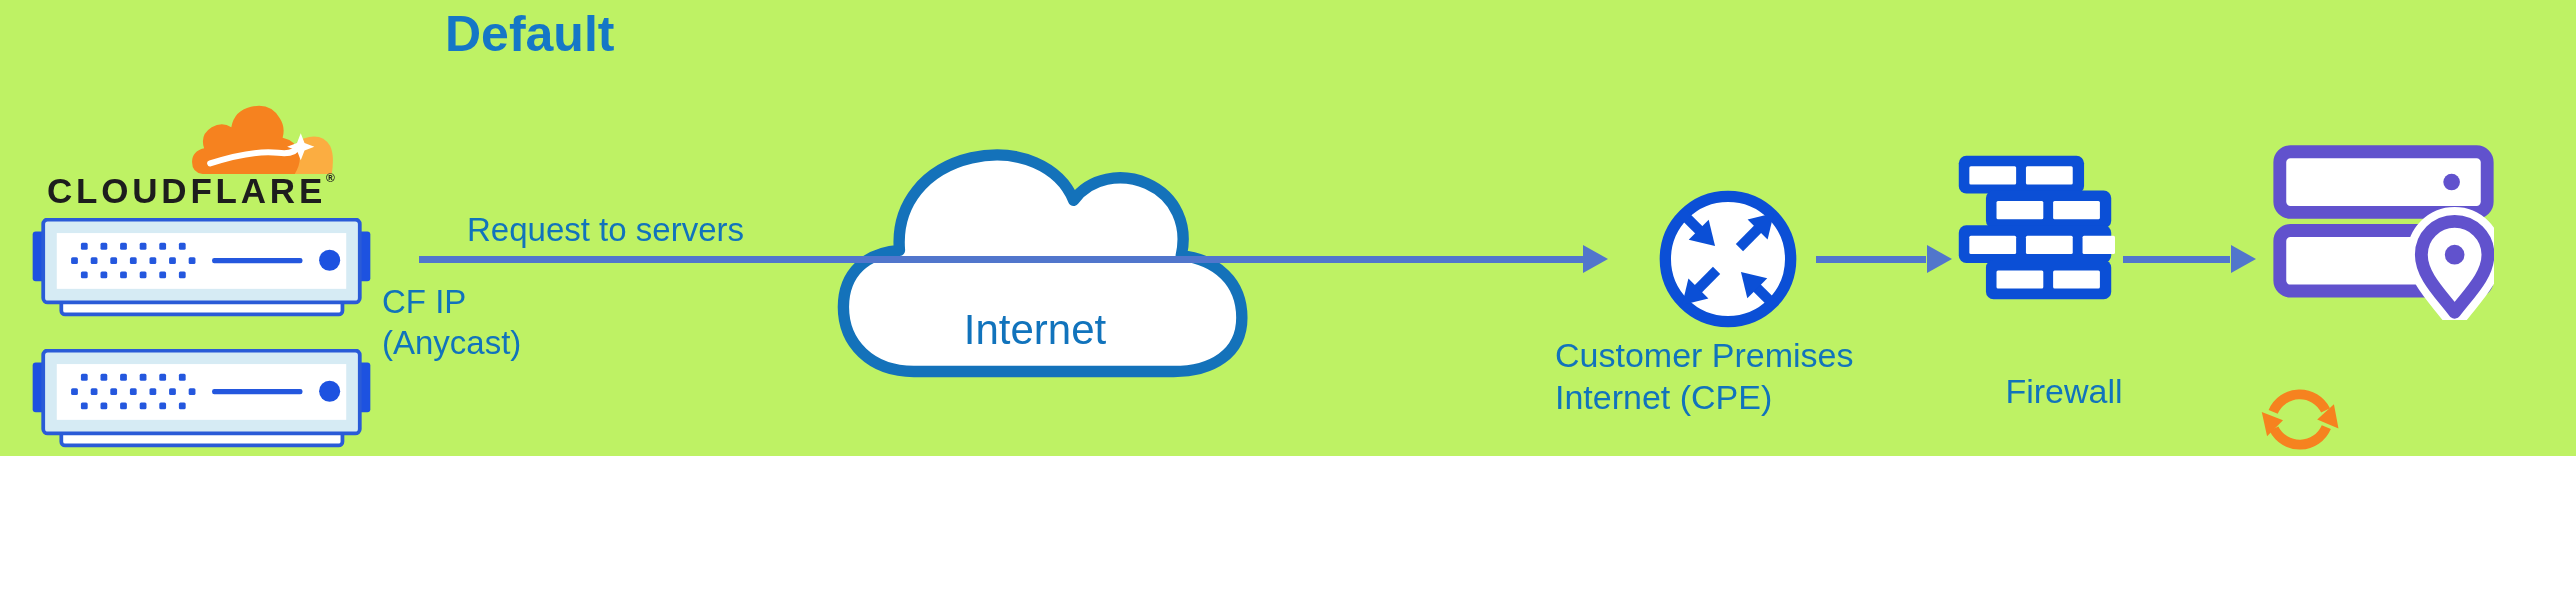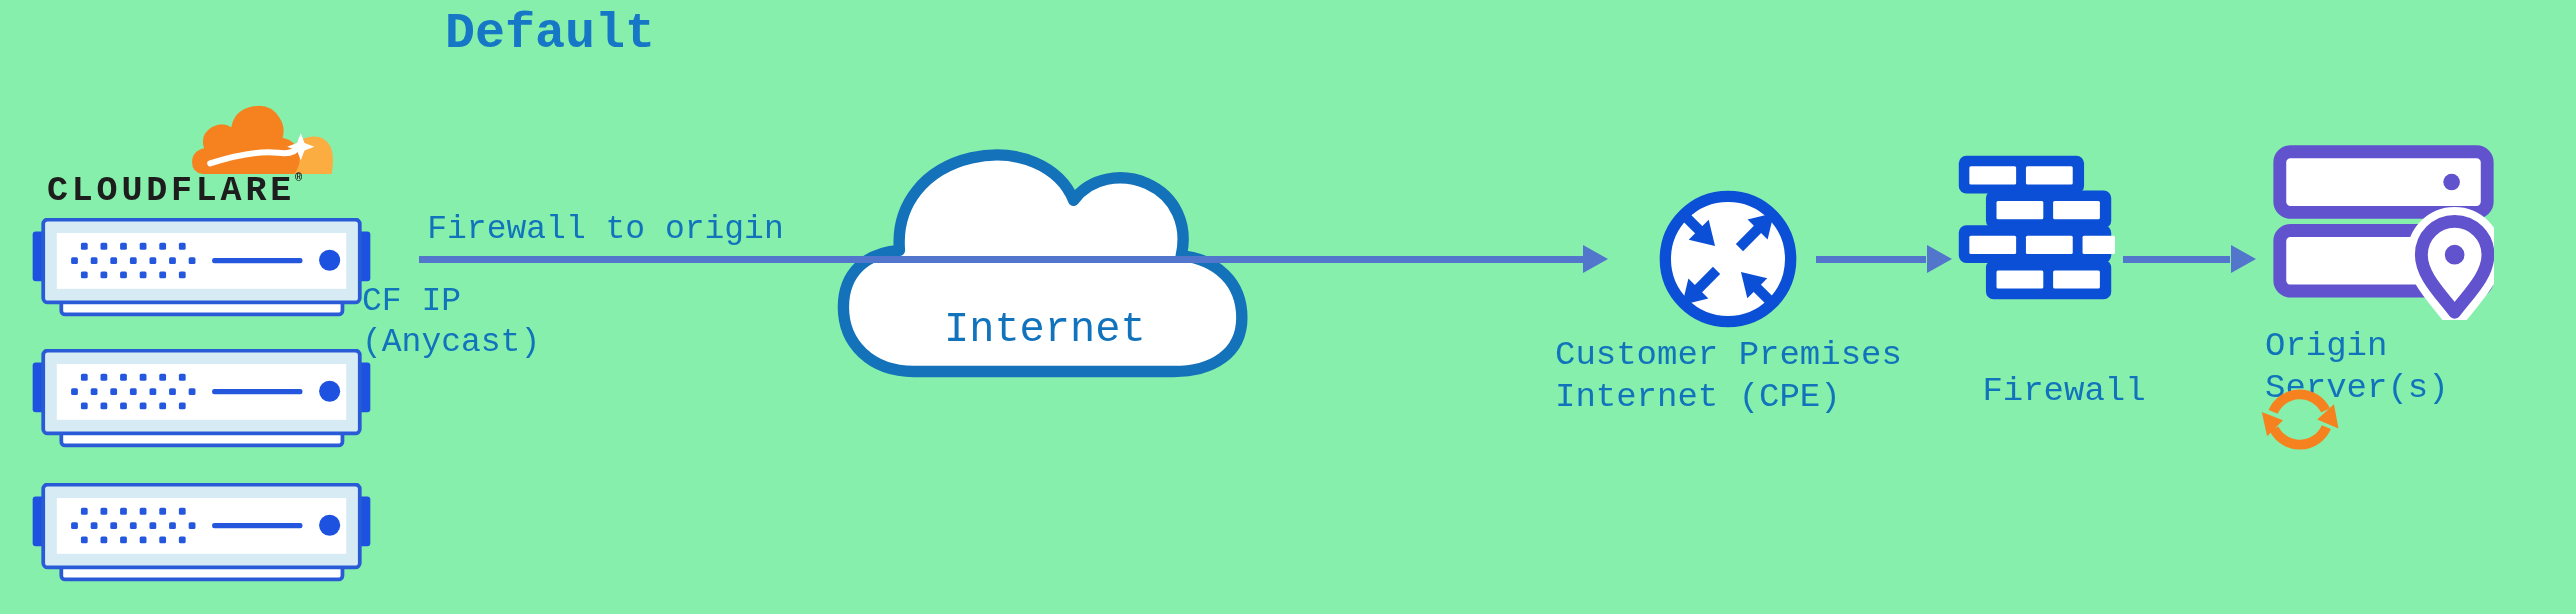--- a/index.html
+++ b/index.html
@@ -1,18 +1,18 @@
 <!DOCTYPE html>
 <html style="font-size:12px"><head>
 <meta charset="utf-8">
 <style>
   html,body{margin:0;padding:0;background:#ffffff;}
   #canvas{
-    position:relative;width:2576px;height:614px;background:#86efac;overflow:hidden;
-    font-family:Liberation Mono, monospace;
+    position:relative;width:2576px;height:456px;background:#bef264;overflow:hidden;
+    font-family:Liberation Sans, sans-serif;
   }
   .abs{position:absolute;}
   .lbl{color:#1173bc;font-size:34px;line-height:1.24;font-weight:400;}
   .title{color:#1577c6;font-size:50px;font-weight:600;}
   .wordmark{color:#1d1d1d;font-size:35px;font-weight:800;letter-spacing:3.8px;white-space:nowrap;}
   .wordmark sup{font-size:12px;font-weight:700;vertical-align:top;letter-spacing:0;}
   .center{text-align:center;}
   .shaft{position:absolute;height:6.8px;background:#5176cc;}
   .head{position:absolute;width:0;height:0;border-top:14.4px solid transparent;border-bottom:14.4px solid transparent;border-left:25px solid #5176cc;}
 </style>
@@ -127,22 +127,22 @@
 
   <svg class="abs" style="left:829px;top:104px;" width="428" height="282" viewBox="0 0 565 372">
     <path d="M112,353 L455,353 C505,353 545,330 545,282 C545,235 512,205 465,200 C474,160 458,122 420,105 C386,90 344,97 323,127 C305,83 250,57 188,71 C128,85 88,131 93,193 C50,196 19,222 19,268 C19,316 55,353 112,353 Z" fill="#ffffff" stroke="#1472ba" stroke-width="15" stroke-linejoin="round"></path>
   </svg>
 
   <div class="shaft" style="left:419px;top:256px;width:1164px;"></div>
   <div class="head" style="left:1583px;top:245px;"></div>
 
   <div class="abs lbl center" style="left:944px;top:304px;width:182px;font-size:42px;">Internet</div>
 
-  <div class="abs lbl center" style="left:420px;top:210px;width:371px;font-size:33px;">Firewall to origin</div>
-  <div class="abs" style="left:362px;top:282px;">
+  <div class="abs lbl center" style="left:420px;top:210px;width:371px;font-size:33px;">Request to servers</div>
+  <div class="abs" style="left:382px;top:282px;">
     <div class="lbl" style="font-size:33px;">CF IP</div>
     <div class="lbl" style="font-size:33px;">(Anycast)</div>
   </div>
 
   <svg class="abs" style="left:1654px;top:185px;" width="148" height="148" viewBox="0 0 196 196">
     <circle cx="98" cy="98" r="83" fill="#ffffff" stroke="#0b4fd6" stroke-width="15"></circle>
     <g fill="#0b4fd6" stroke="#0b4fd6">
       <g transform="translate(58,58) rotate(45) scale(0.85)">
         <path d="M-38,0 L4,0" stroke-width="16"></path>
           <polygon points="38,0 2,-22 2,22" stroke="none"></polygon>
@@ -201,21 +201,20 @@
     <rect x="9" y="10" width="274" height="80" rx="14" fill="#ffffff" stroke="#6152cd" stroke-width="17"></rect>
     <circle cx="236" cy="50" r="11" fill="#6152cd"></circle>
     <rect x="9" y="114" width="274" height="80" rx="14" fill="#ffffff" stroke="#6152cd" stroke-width="17"></rect>
     <g>
       <path d="M240,222 C222,198 196,174 196,146 A44,44 0 1 1 284,146 C284,174 258,198 240,222 Z" fill="#ffffff" stroke="#ffffff" stroke-width="38" stroke-linejoin="round"></path>
       <path d="M240,222 C222,198 196,174 196,146 A44,44 0 1 1 284,146 C284,174 258,198 240,222 Z" fill="#ffffff" stroke="#6152cd" stroke-width="17" stroke-linejoin="round"></path>
       <circle cx="240" cy="146" r="13" fill="#6152cd"></circle>
     </g>
   </svg>
 
-  <div class="abs lbl" style="left:2265px;top:325px;">Origin Server(s)</div>
 
   <svg class="abs" style="left:2261px;top:380px;" width="79" height="79" viewBox="0 0 104 104">
     <g stroke="#f6821f" stroke-width="13" fill="none">
       <path d="M85,40 A38,38 0 0 0 16,42"></path>
       <path d="M17,64 A38,38 0 0 0 86,62"></path>
     </g>
     <g fill="#f6821f">
       <polygon points="8,74 29,53 1,42"></polygon>
       <polygon points="96,32 74,52 102,64"></polygon>
     </g>

